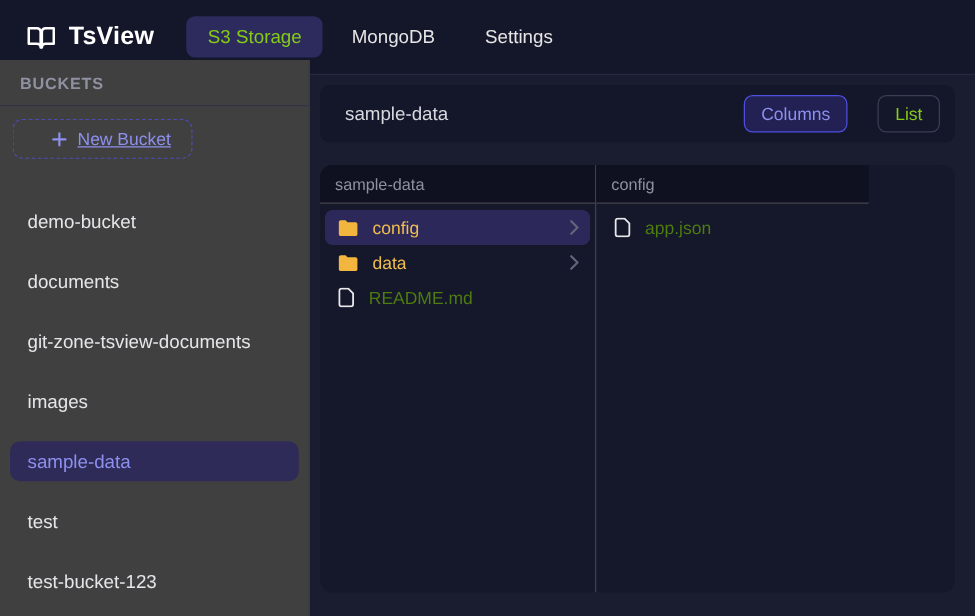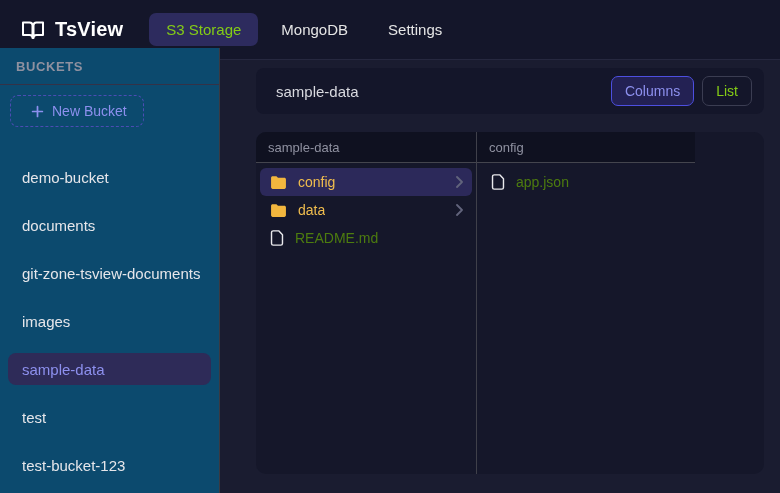--- a/index.html
+++ b/index.html
@@ -24,37 +24,37 @@
   .logo-title { font-size: 20px; font-weight: bold; color: #ffffff; letter-spacing: 0.2px; }
   .tabs { display: flex; align-items: center; gap: 6px; }
   .tab {
     font-size: 15px; color: #e5e5e5; padding: 8px 17px; border-radius: 7px;
     cursor: pointer; white-space: nowrap;
   }
   .tab.active { background: #2d2b5e; color: #84cc16; }
 
   
   .sidebar {
-    position: absolute; top: 48px; left: 0; bottom: 0; width: 220px;
-    background: #0c4a6e;
+    position: absolute; top: 48px; left: 0; bottom: 0; width: 248px;
+    background: #404040;
     border-right: 1px solid #3a3a42;
   }
   .sidebar-heading {
     height: 37px; display: flex; align-items: center; padding: 0 16px;
     font-size: 13px; font-weight: bold; letter-spacing: 0.6px;
     color: #8f91a0;
     border-bottom: 1px solid #343247;
   }
   .new-bucket-wrap { padding: 10px; }
   .new-bucket-btn {
     display: inline-flex; align-items: center; gap: 8px;
-    padding: 7px 16px 7px 20px;
+    padding: 7px 16px 7px 30px;
     border: 1px dashed #4c4cb4; border-radius: 8px;
     background: transparent; color: #8d90ee; font-size: 14px;
-    font-family: inherit; cursor: pointer;
+    font-family: inherit; cursor: pointer; text-decoration: underline;
   }
   .bucket-list { padding: 8px 0 0 0; }
   .bucket-item {
     height: 32px; display: flex; align-items: center;
     padding: 0 14px; margin: 16px 8px;
     font-size: 15px; color: #e6e6ea; border-radius: 8px; cursor: pointer;
     white-space: nowrap; overflow: hidden;
   }
   .bucket-item.selected { background: #2e2b58; color: #8d90ee; }
 
@@ -62,21 +62,21 @@
   .main {
     position: absolute; top: 48px; left: 241px; right: 0; bottom: 0;
     padding: 20px 16px 0 15px;
   }
   .toolbar {
     width: 508px; height: 46px; background: #14162a; border-radius: 8px;
     display: flex; align-items: center; padding: 0 12px 0 20px;
   }
   .toolbar-title { font-size: 15px; color: #d8d9df; }
   .toolbar-spacer { flex: 1; }
-  .view-buttons { display: flex; gap: 8px; }
+  .view-buttons { display: flex; gap: 24px; }
   .view-btn {
     font-family: inherit; font-size: 14px; padding: 6px 13px; border-radius: 7px;
     background: transparent; border: 1px solid #3b3d52; color: #84cc16; cursor: pointer;
   }
   .view-btn.active { border: 1px solid #4d4fe0; background: #232153; color: #8d90ee; }
 
   .columns-panel {
     margin-top: 18px; width: 508px; height: 342px;
     background: #15172a; border-radius: 10px;
     display: flex; overflow: hidden;

